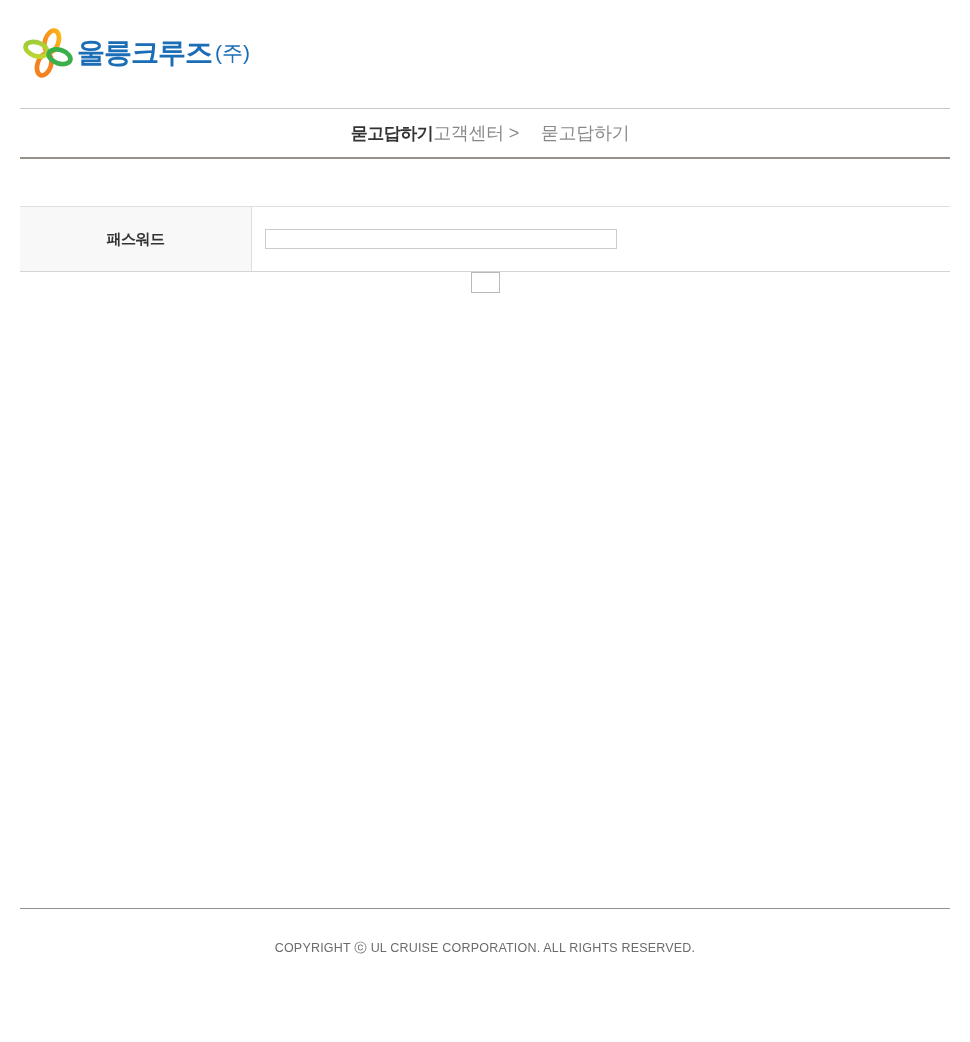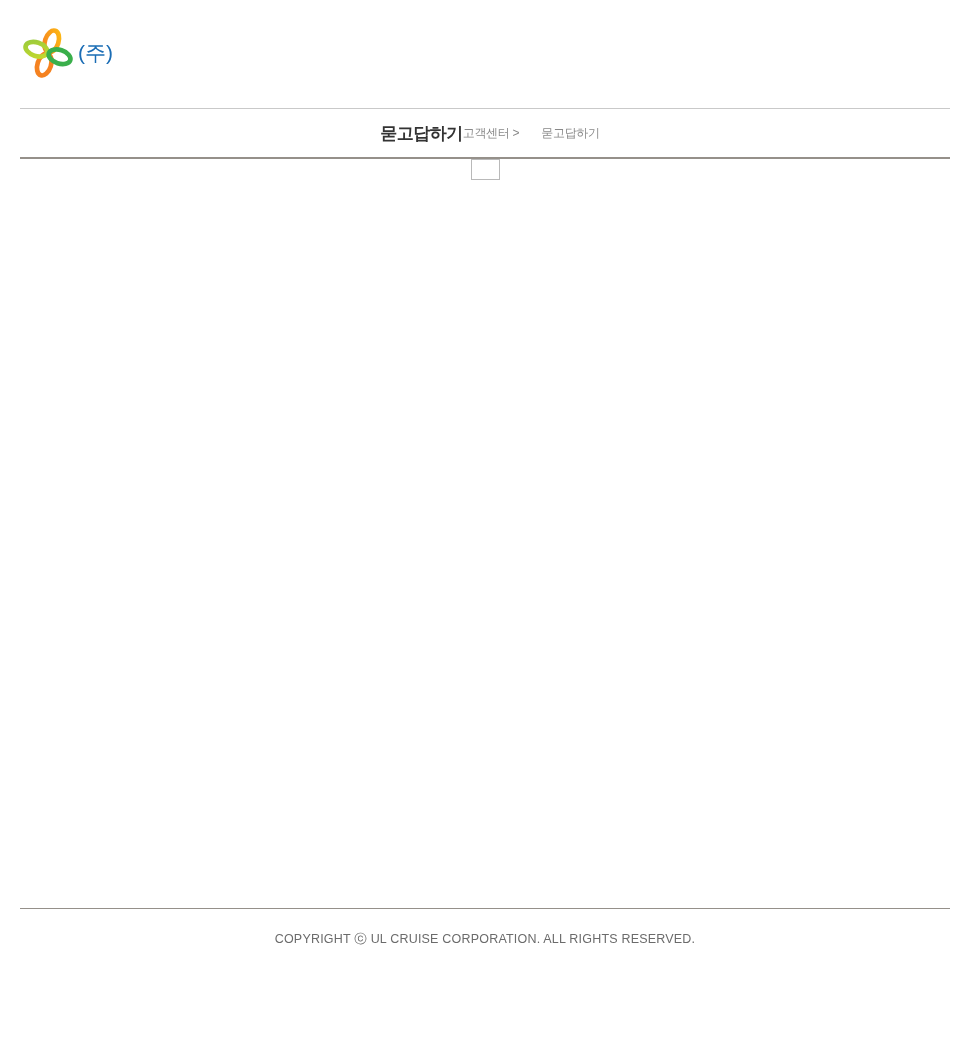--- a/index.html
+++ b/index.html
@@ -53,21 +53,21 @@
     justify-content: center;
   }
   .page-title {
     margin-left: 10px;
     font-size: 17px;
     font-weight: 700;
     color: #333;
     letter-spacing: -0.5px;
   }
   .breadcrumb {
-    font-size: 12px;
+    font-size: 18px;
     color: #888;
     display: flex;
     align-items: center;
     letter-spacing: -0.3px;
   }
   .breadcrumb .crumb-parent { margin-right: 22px; }
 
   
   .form-table {
     margin: 47px 20px 0 20px;
@@ -123,21 +123,21 @@
     position: absolute;
     left: 0;
     right: 0;
     top: 908px;
     border-top: 1px solid #95908a;
     margin: 0 20px;
     text-align: center;
   }
   .footer-text {
     display: inline-block;
-    margin-top: 22px;
+    margin-top: 31px;
     font-size: 12.5px;
     color: #6b6b6b;
     letter-spacing: 0.2px;
   }
 </style>
 </head>
 <body>
 
 <div class="page">
 
@@ -153,31 +153,40 @@
           <stop offset="1" stop-color="#c5d92d"></stop>
         </linearGradient>
       </defs>
       <g transform="rotate(18 30 30)" fill="none" stroke-width="5.2" stroke-linecap="round">
         <ellipse cx="30" cy="16.5" rx="7.5" ry="12.5" stroke="url(#gradTop)"></ellipse>
         <ellipse cx="30" cy="43.5" rx="7.5" ry="12.5" stroke="#f58220"></ellipse>
         <ellipse cx="16.5" cy="30" rx="12.5" ry="7.5" stroke="url(#gradLeft)"></ellipse>
         <ellipse cx="43.5" cy="30" rx="12.5" ry="7.5" stroke="#3aaf4b"></ellipse>
       </g>
     </svg>
+    <span class="logo-text">울릉크루즈</span>
     <span class="logo-text logo-suffix">(주)</span>
   </div>
 
   <div class="title-bar">
     <span class="page-title">묻고답하기</span>
     <span class="breadcrumb">
       <span class="crumb-parent">고객센터 &gt;</span>
       <span class="crumb-current">묻고답하기</span>
     </span>
   </div>
 
+  <div class="form-table">
+    <div class="form-label-cell">
+      <span>패스워드</span>
+    </div>
+    <div class="form-input-cell">
+      <input type="password" class="password-input" value="" style="">
+    </div>
+  </div>
 
   <button class="confirm-button"></button>
 
   <div class="footer">
     <span class="footer-text">COPYRIGHT ⓒ UL CRUISE CORPORATION. ALL RIGHTS RESERVED.</span>
   </div>
 
 </div>
 
 </body></html>

